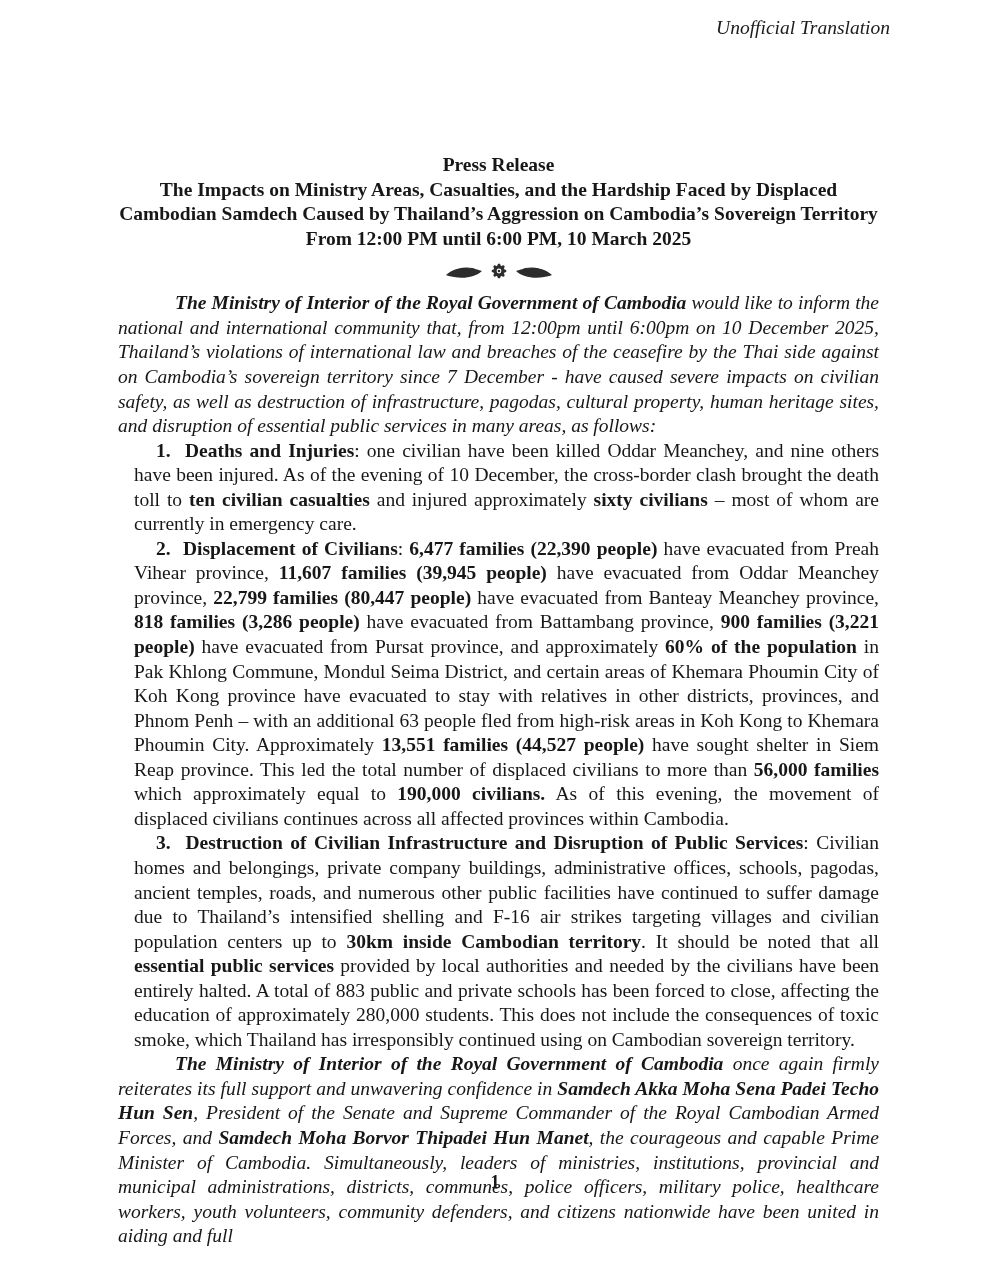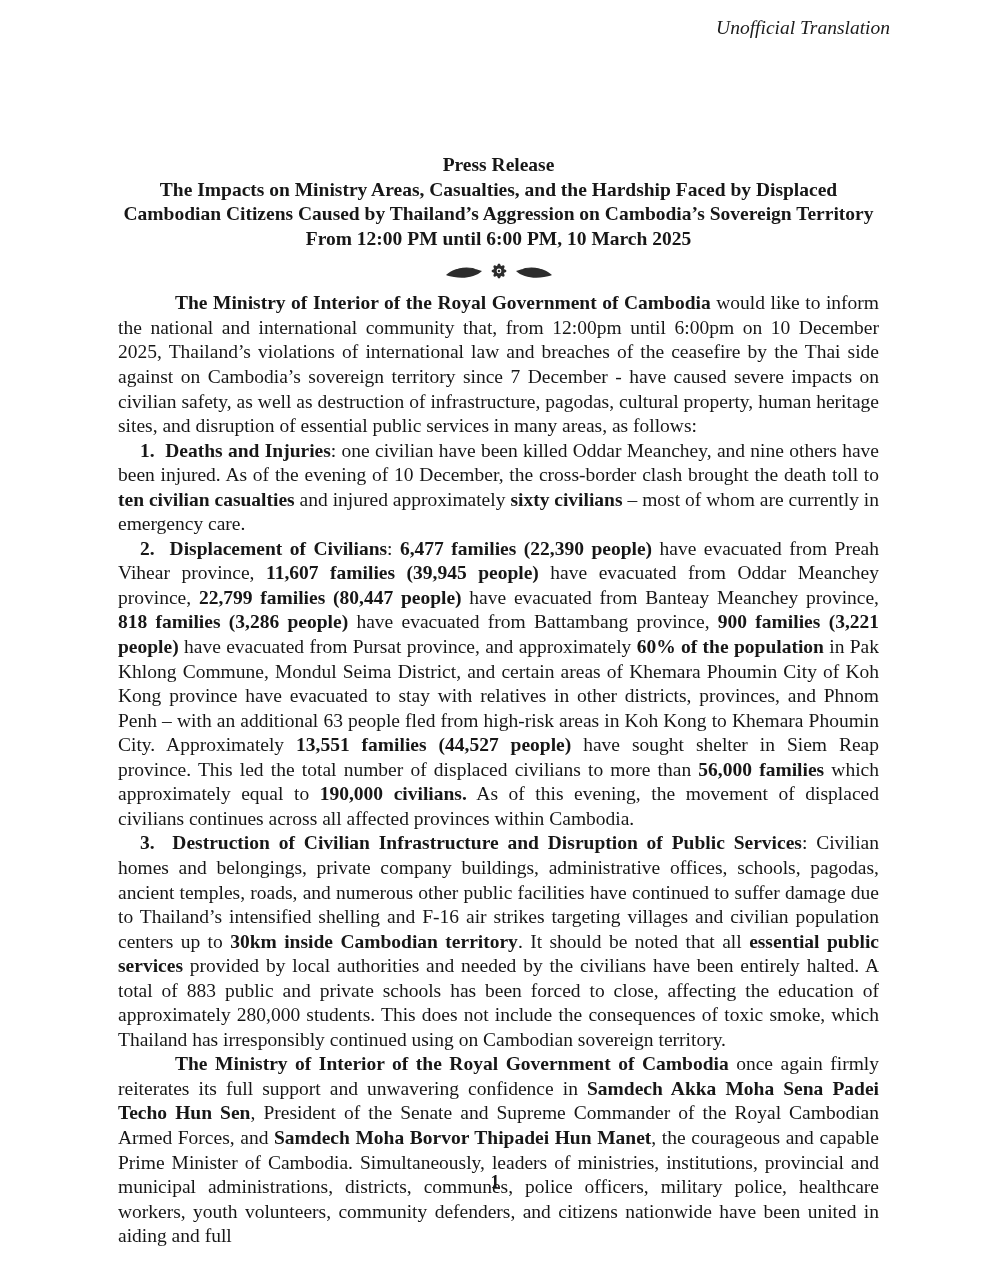--- a/index.html
+++ b/index.html
@@ -42,22 +42,22 @@
   .body-text {
     margin-top: 5px;
     text-align: justify;
     font-size: 19.5px;
     line-height: 24.55px;
   }
   .body-text p {
     margin: 0;
     padding: 0;
   }
-  .body-text p.indent-tab { text-indent: 57px; }
-  .body-text p.indent-item { text-indent: 22px; }
+  .body-text p.indent-tab { text-indent: 57px; font-style: italic; }
+  .body-text p.indent-item { text-indent: 22px; margin-left: 16px; }
   .page-number {
     position: absolute;
     top: 1172px;
     left: 0;
     width: 990px;
     text-align: center;
     font-size: 18px;
     font-weight: bold;
   }
   b, .run-b { font-weight: bold; }
@@ -67,21 +67,21 @@
 
 <div class="page">
 
   <div class="header-note">Unofficial Translation</div>
 
   <div class="content">
 
     <div class="title-block">
       <div>Press Release</div>
       <div>The Impacts on Ministry Areas, Casualties, and the Hardship Faced by Displaced</div>
-      <div>Cambodian Citizens Caused by Thailand’s Aggression on Cambodia’s Sovereign Territory</div>
+      <div>Cambodian Samdech Caused by Thailand’s Aggression on Cambodia’s Sovereign Territory</div>
       <div>From 12:00 PM until 6:00 PM, 10 March 2025</div>
     </div>
 
     <div class="ornament">
       <svg width="118" height="28" viewBox="0 0 118 28" aria-hidden="true">
         <g fill="#2c2c2c">
 
           <path d="M6,17 C14,9 28,8 42,13 C36,19 24,21 14,19 C10,18 7,18 6,17 Z"></path>
           <path d="M12,14 C18,10 30,10 38,12 C30,8 18,9 12,14 Z"></path>
 

